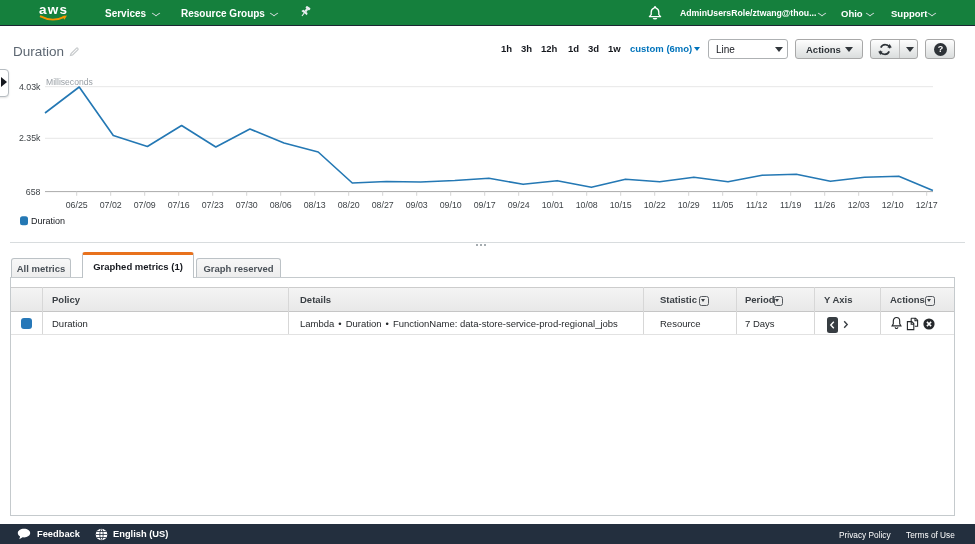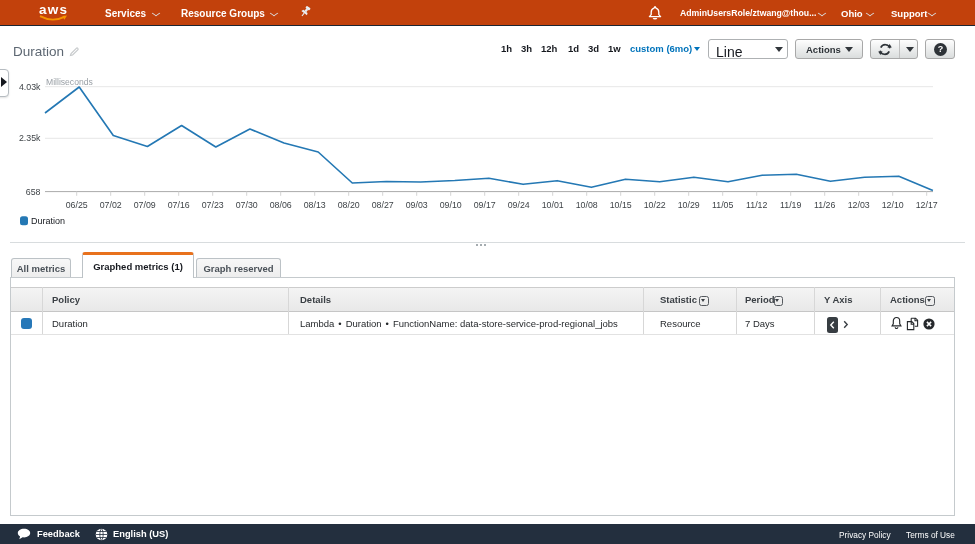--- a/index.html
+++ b/index.html
@@ -1,20 +1,20 @@
 <!DOCTYPE html>
 <html><head>
 <meta charset="utf-8">
 <style>
 * { margin:0; padding:0; box-sizing:border-box; }
 html,body { width:975px; height:544px; background:#fff; font-family:"Liberation Sans", sans-serif; overflow:hidden; position:relative; }
 .abs { position:absolute; }
 
 
-#nav { position:absolute; left:0; top:0; width:975px; height:26px; background:#c2410c; border-bottom:1px solid #1b2532; }
+#nav { position:absolute; left:0; top:0; width:975px; height:26px; background:#15803d; border-bottom:1px solid #1b2532; }
 #nav .navtxt { position:absolute; top:8px; color:#ffffff; font-size:10px; font-weight:bold; white-space:nowrap; }
 .chev { position:absolute; width:8px; height:8px; transform:scaleY(.7); }
 .chev:after { content:""; position:absolute; left:0; top:0; width:5px; height:5px; border-right:1.8px solid #dbdfe3; border-bottom:1.8px solid #dbdfe3; transform:rotate(45deg); }
 
 
 #title { position:absolute; left:13px; top:43.5px; font-size:13.5px; color:#5d6772; }
 #timerow span { position:absolute; top:43px; font-size:9.5px; font-weight:bold; color:#16191f; white-space:nowrap; }
 .btn { position:absolute; top:39px; height:20px; border:1px solid #a8a8a8; border-radius:3px; background:linear-gradient(#fefefe,#dadddd); font-size:9.5px; font-weight:bold; color:#2e3338; }
 .caret { display:inline-block; width:0; height:0; border-left:4px solid transparent; border-right:4px solid transparent; border-top:5px solid #31363b; }
 
@@ -83,21 +83,21 @@
   <span style="left:521px">3h</span>
   <span style="left:541px">12h</span>
   <span style="left:568px">1d</span>
   <span style="left:588px">3d</span>
   <span style="left:608px">1w</span>
   <span style="left:630px;color:#0073bb">custom (6mo)</span>
 </div>
 <span class="abs" style="left:694px;top:46.5px;width:0;height:0;border-left:3.5px solid transparent;border-right:3.5px solid transparent;border-top:4.5px solid #0073bb"></span>
 
 <div class="btn" style="left:708px;width:80px;background:#fff;font-weight:normal;color:#16191f;border-color:#aeb1b3">
-  <span style="position:absolute;left:7px;top:3.5px;font-size:14px">Line</span>
+  <span style="position:absolute;left:7px;top:3.5px;font-size:10px">Line</span>
   <span class="caret" style="position:absolute;left:66px;top:7px"></span>
 </div>
 
 <div class="btn" style="left:795px;width:68px">
   <span style="position:absolute;left:10px;top:3.5px">Actions</span>
   <span class="caret" style="position:absolute;left:49px;top:7px"></span>
 </div>
 
 <div class="btn" style="left:870px;width:48px">
   <svg style="position:absolute;left:7px;top:3px" width="14" height="13" viewBox="0 0 14 13">

